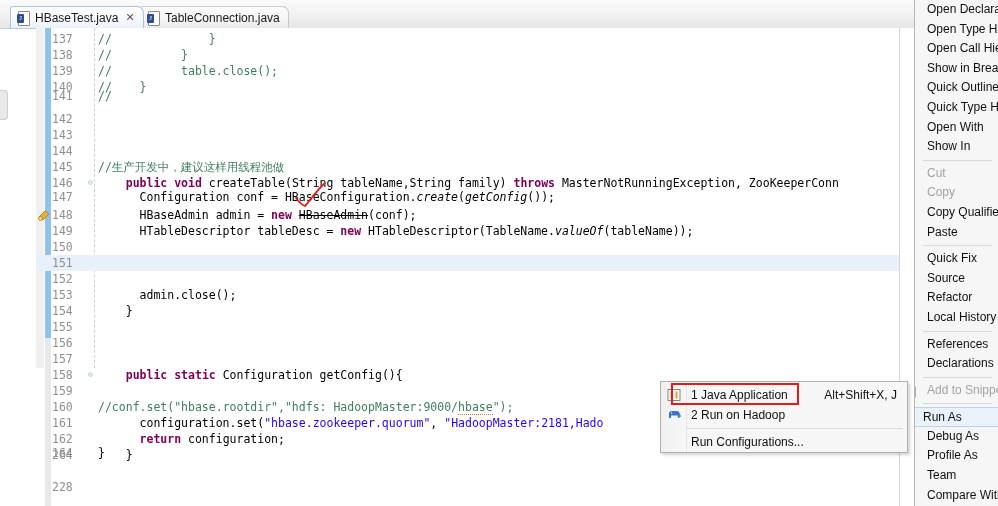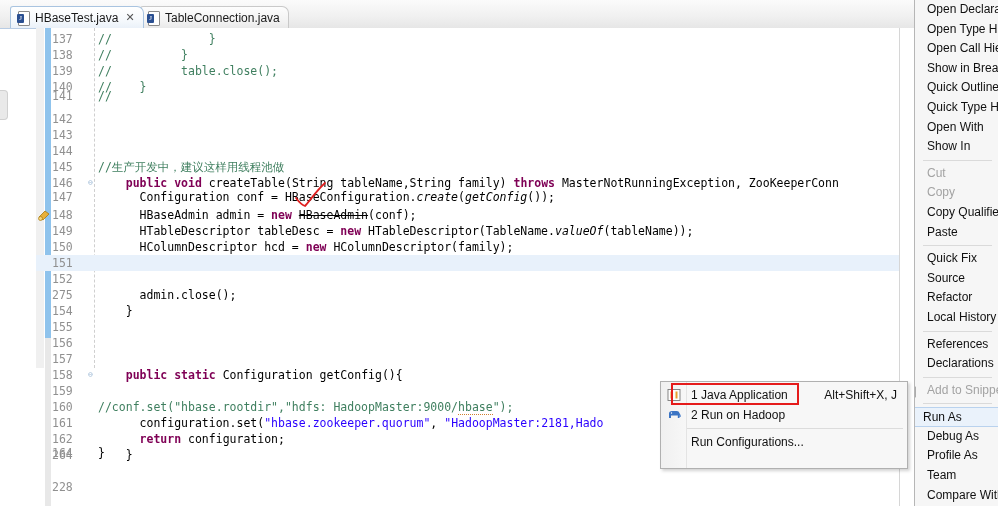--- a/index.html
+++ b/index.html
@@ -248,21 +248,21 @@
 
   
   #run-as-submenu {
     position: absolute;
     left: 660px; top: 381px;
     width: 248px;
     background: #f7f7f7;
     border: 1px solid #b0b0b0;
     box-shadow: 2px 2px 3px rgba(0,0,0,0.18);
     box-sizing: border-box;
-    padding: 3px 0 16px 0;
+    padding: 3px 0 0 0;
     z-index: 50;
   }
   .sub-item {
     position: relative;
     height: 20px;
     line-height: 20px;
     font-size: 12px;
     color: #101010;
     padding-left: 30px;
     white-space: nowrap;
@@ -356,24 +356,24 @@
         <div class="code-line" style="top: 51px;"><span class="lineno">140</span><span class="codetext"><span class="cmt">//    }</span></span></div>
         <div class="code-line" style="top: 60px;"><span class="lineno">141</span><span class="codetext"><span class="cmt">//</span></span></div>
         <div class="code-line" style="top: 83px;"><span class="lineno">142</span><span class="codetext"></span></div>
         <div class="code-line" style="top: 99px;"><span class="lineno">143</span><span class="codetext"></span></div>
         <div class="code-line" style="top: 115px;"><span class="lineno">144</span><span class="codetext"></span></div>
         <div class="code-line" style="top: 131px;"><span class="lineno">145</span><span class="codetext"><span class="cmt">//生产开发中，建议这样用线程池做</span></span></div>
         <div class="code-line" style="top: 147px;"><span class="lineno">146</span><span class="fold">⊖</span><span class="codetext">    <span class="kw">public</span> <span class="kw">void</span> createTable(String tableName,String family) <span class="kw">throws</span> MasterNotRunningException, ZooKeeperConn</span></div>
         <div class="code-line" style="top: 161px; padding-left: 20px;"><span class="lineno">147</span><span class="codetext">      Configuration conf = HBaseConfiguration.<span class="ital">create</span>(<span class="ital">getConfig</span>());</span></div>
         <div class="code-line" style="top: 179px;"><span class="lineno">148</span><span class="codetext">      HBaseAdmin admin = <span class="kw">new</span> <span class="deprecated">HBaseAdmin</span>(conf);</span></div>
         <div class="code-line" style="top: 195px;"><span class="lineno">149</span><span class="codetext">      HTableDescriptor tableDesc = <span class="kw">new</span> HTableDescriptor(TableName.<span class="ital">valueOf</span>(tableName));</span></div>
-        <div class="code-line" style="top: 211px;"><span class="lineno">150</span><span class="codetext">      HColumnDescriptor hcd = <span class="kw">new</span> HColumnDescriptor(family);</span></div>
+        <div class="code-line" style="top: 211px;"><span class="lineno">150</span></div>
         <div class="code-line hl" style="top: 227px;"><span class="lineno">151</span></div>
         <div class="code-line" style="top: 243px;"><span class="lineno">152</span></div>
-        <div class="code-line" style="top: 259px;"><span class="lineno">275</span><span class="codetext">      admin.close();</span></div>
+        <div class="code-line" style="top: 259px;"><span class="lineno">153</span><span class="codetext">      admin.close();</span></div>
         <div class="code-line" style="top: 275px;"><span class="lineno">154</span><span class="codetext">    }</span></div>
         <div class="code-line" style="top: 291px;"><span class="lineno">155</span><span class="codetext"></span></div>
         <div class="code-line" style="top: 307px;"><span class="lineno">156</span><span class="codetext"></span></div>
         <div class="code-line" style="top: 323px;"><span class="lineno">157</span><span class="codetext"></span></div>
         <div class="code-line" style="top: 339px;"><span class="lineno">158</span><span class="fold">⊖</span><span class="codetext">    <span class="kw">public</span> <span class="kw">static</span> Configuration getConfig(){</span></div>
         <div class="code-line" style="top: 355px;"><span class="lineno">159</span></div>
         <div class="code-line" style="top: 371px;"><span class="lineno">160</span><span class="codetext"><span class="cmt">//</span><span class="cmt">conf.set("hbase.rootdir","hdfs: HadoopMaster:9000/<span class="spell">hbase</span>");</span></span></div>
         <div class="code-line" style="top: 387px;"><span class="lineno">161</span><span class="codetext">      configuration.set(<span class="str">"hbase.zookeeper.quorum"</span>, <span class="str">"HadoopMaster:2181,Hado</span></span></div>
         <div class="code-line" style="top: 403px;"><span class="lineno">162</span><span class="codetext">      <span class="kw">return</span> configuration;</span></div>
         <div class="code-line" style="top: 419px;"><span class="lineno">264</span><span class="codetext">    }</span></div>

